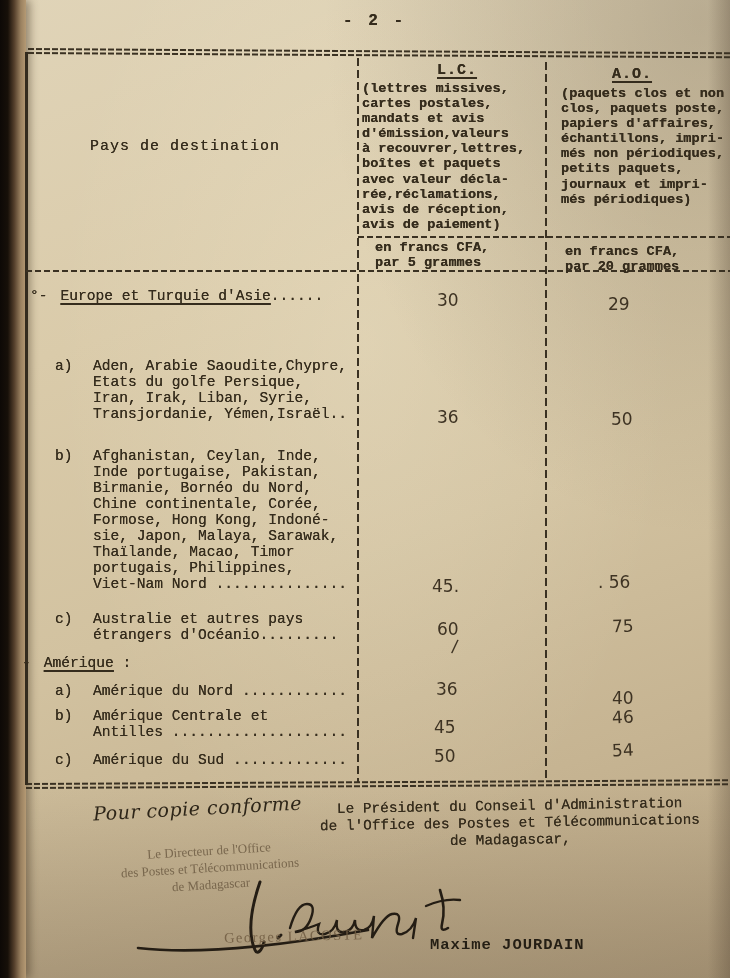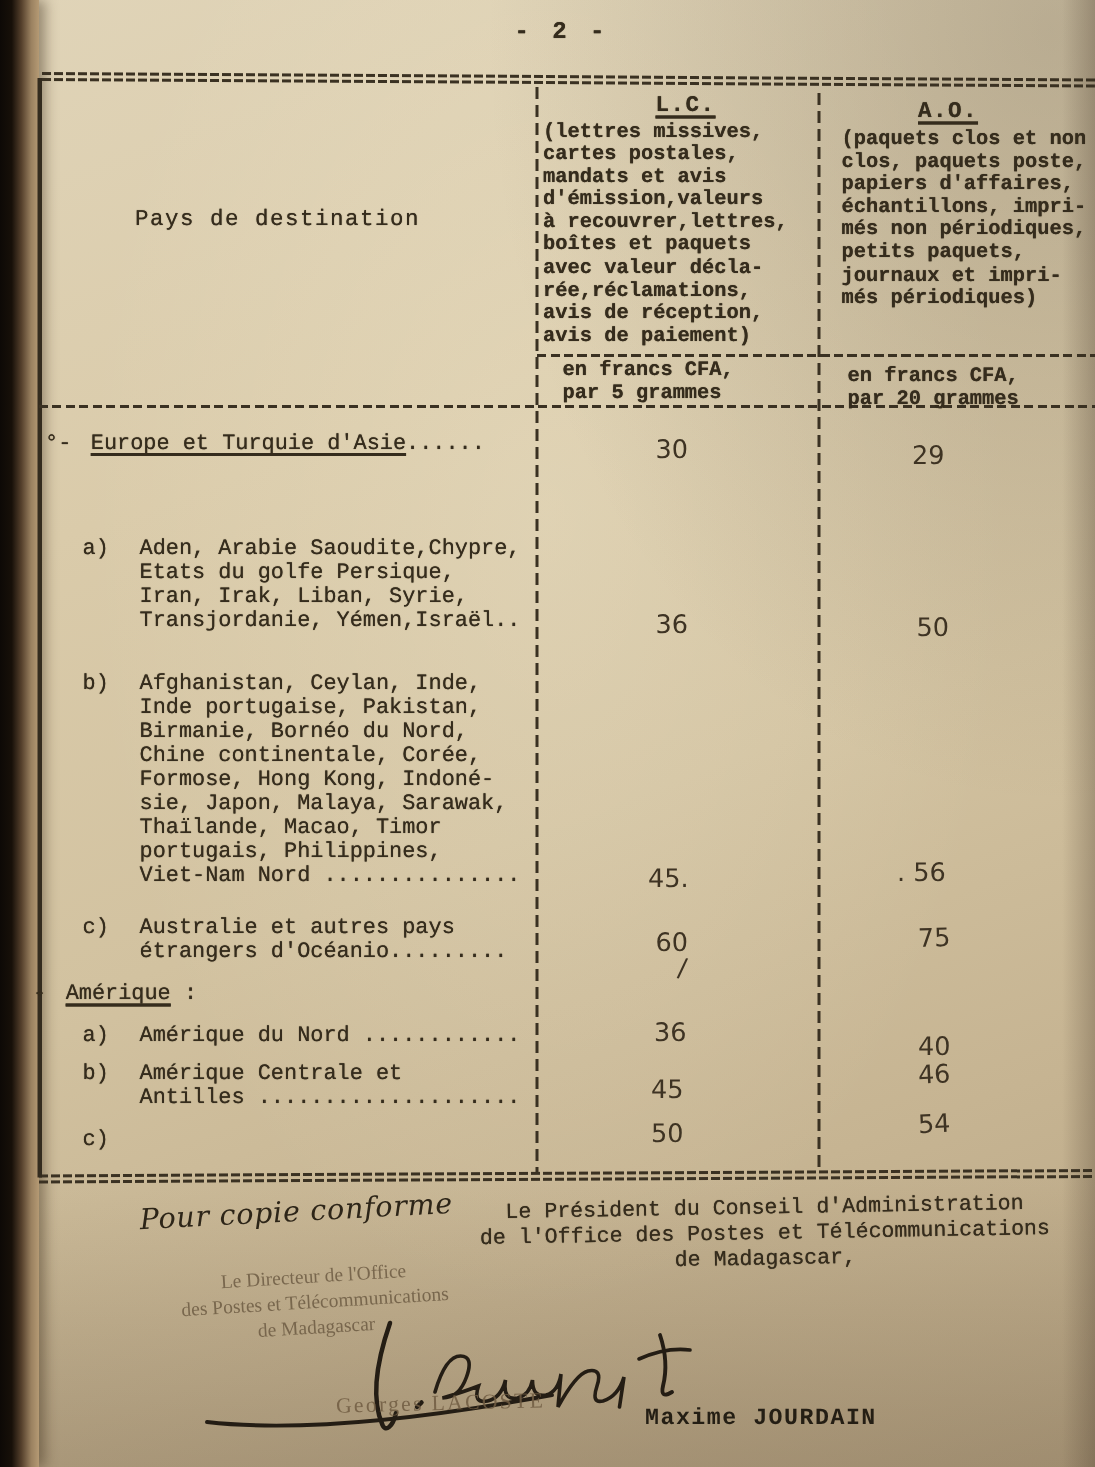--- a/index.html
+++ b/index.html
@@ -161,20 +161,21 @@
     <span class="pfx">a)</span>
     <div class="txt">Amérique du Nord ............</div>
   </div>
   <div class="row r7 blk txt-ink">
     <span class="pfx">b)</span>
     <div class="txt">Amérique Centrale et
 Antilles ....................</div>
   </div>
   <div class="row r8 blk txt-ink">
     <span class="pfx">c)</span>
+    <div class="txt">Amérique du Sud .............</div>
   </div>
 
   <div class="val v-lc0">30</div>
   <div class="val v-ao0">29</div>
   <div class="val v-lc2">36</div>
   <div class="val v-ao2">50</div>
   <div class="val v-lc3">45.</div>
   <div class="val v-ao3">. 56</div>
   <div class="val v-lc4">60</div>
   <div class="val v-mark4">/</div>

